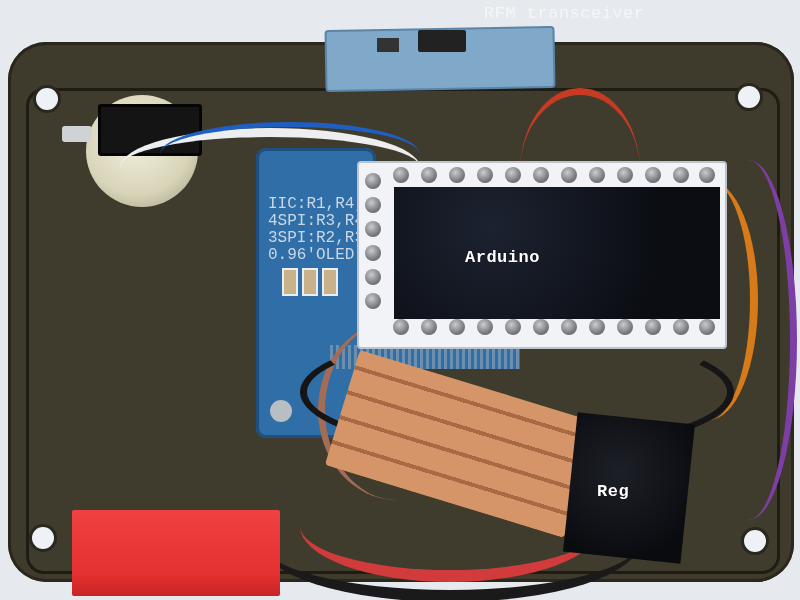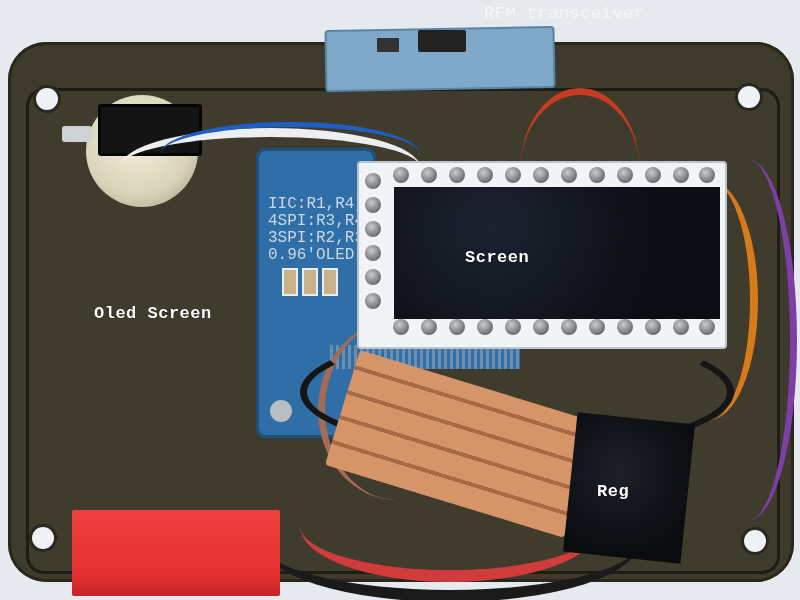--- a/index.html
+++ b/index.html
@@ -203,16 +203,15 @@
     <div class="pin" style="left:340px;top:156px"></div>
   </div>
   <div class="abs arduino-velcro"></div>
 
   <div class="abs reg"></div>
   <div class="abs reg-velcro"></div>
 
   <div class="abs jst"></div>
 
   <div class="label label-rfm">RFM transceiver</div>
-  <div class="label label-oled">Oled Screen</div>
-  <div class="label label-arduino">Screen</div>
+  <div class="label label-arduino">Arduino</div>
   <div class="label label-reg">Reg</div>
 </div>
 
 </body></html>

